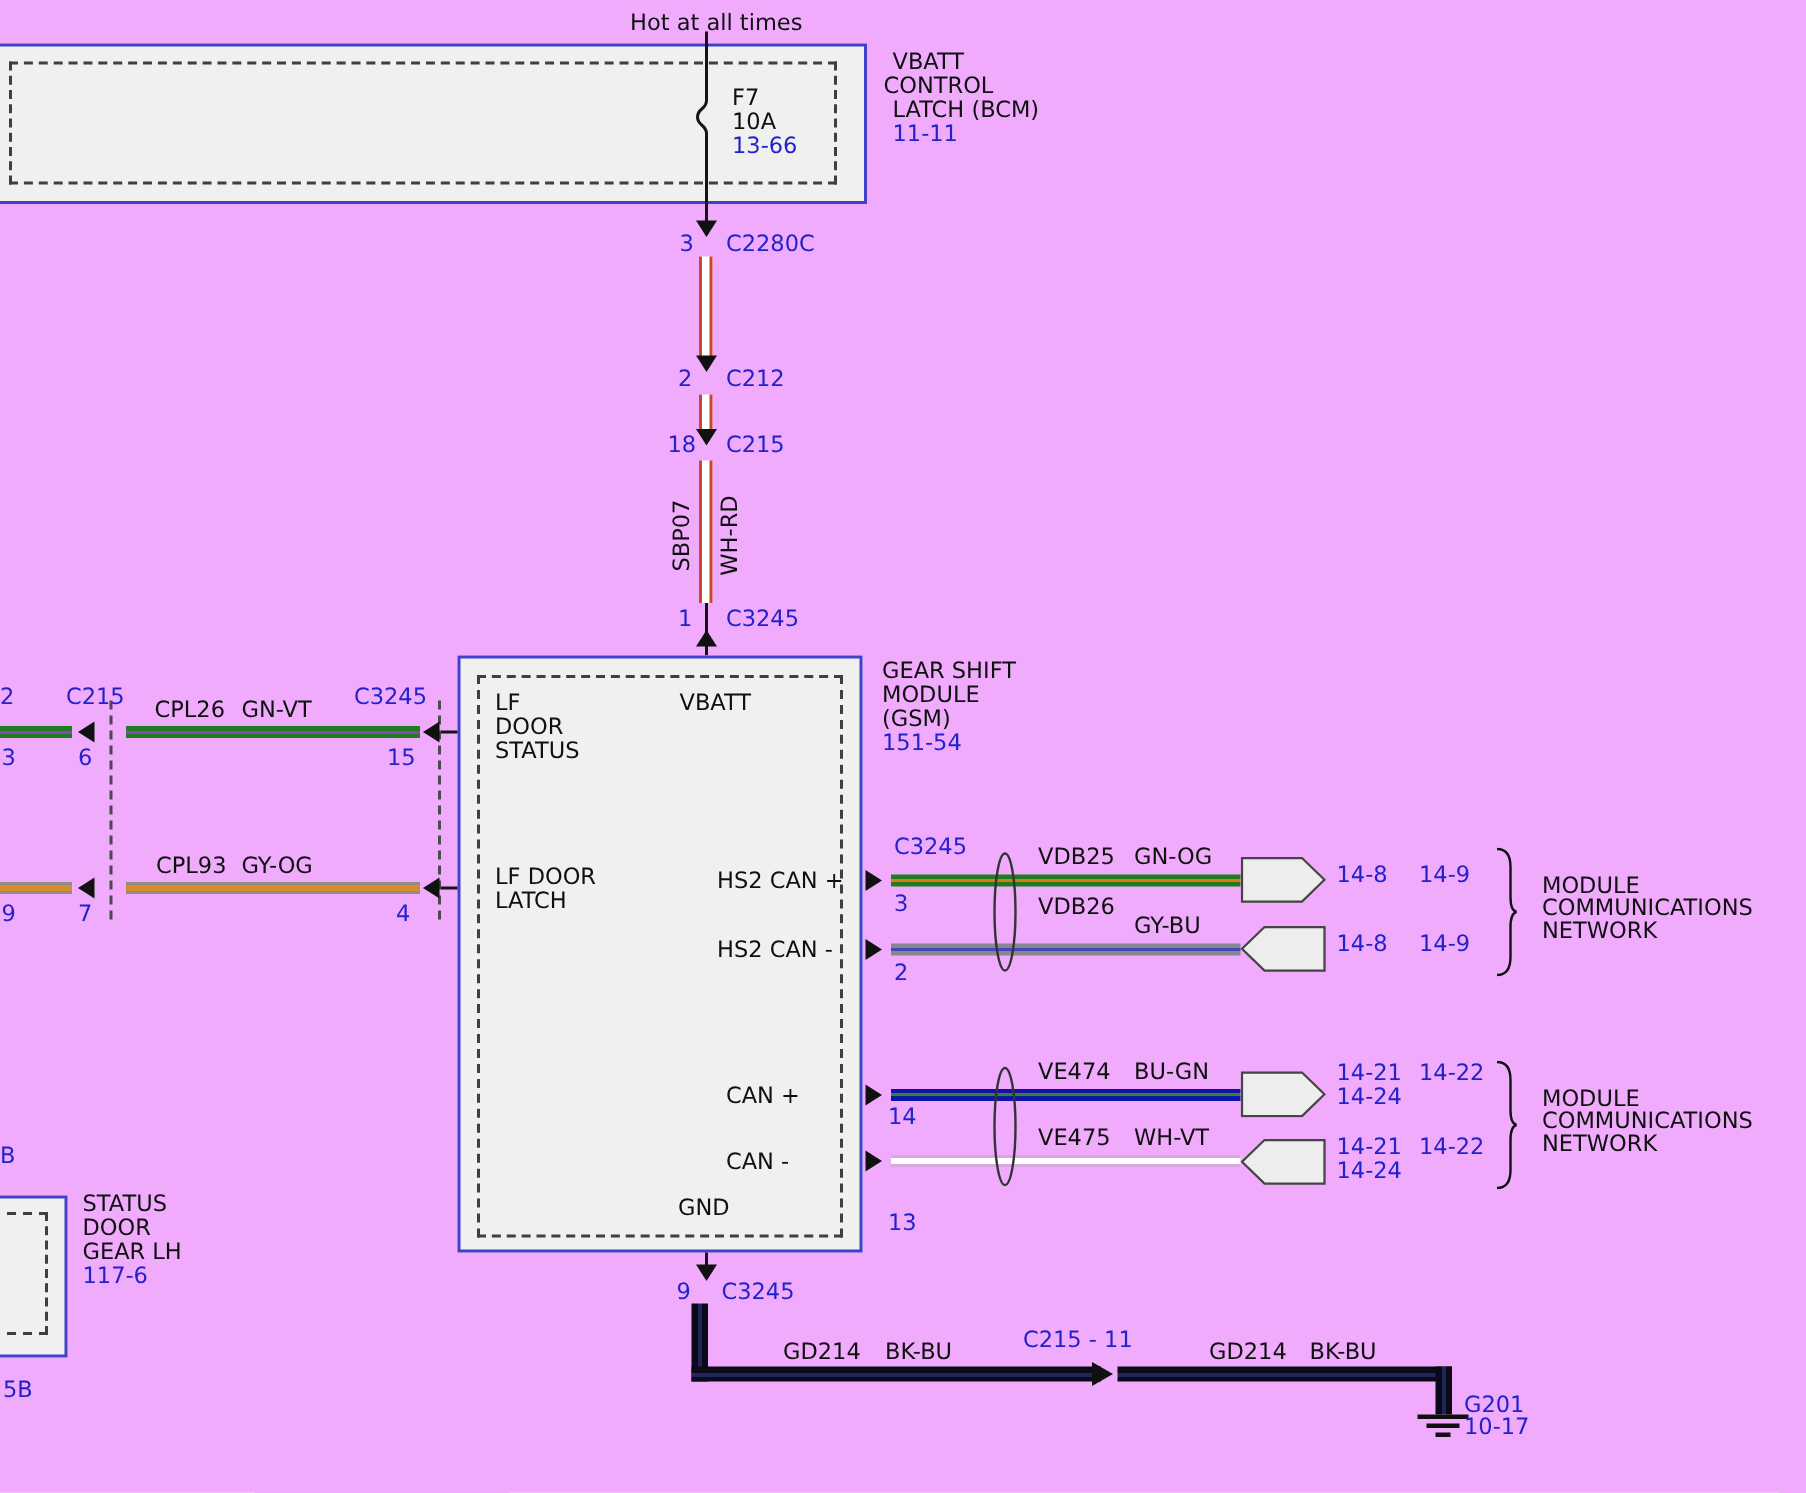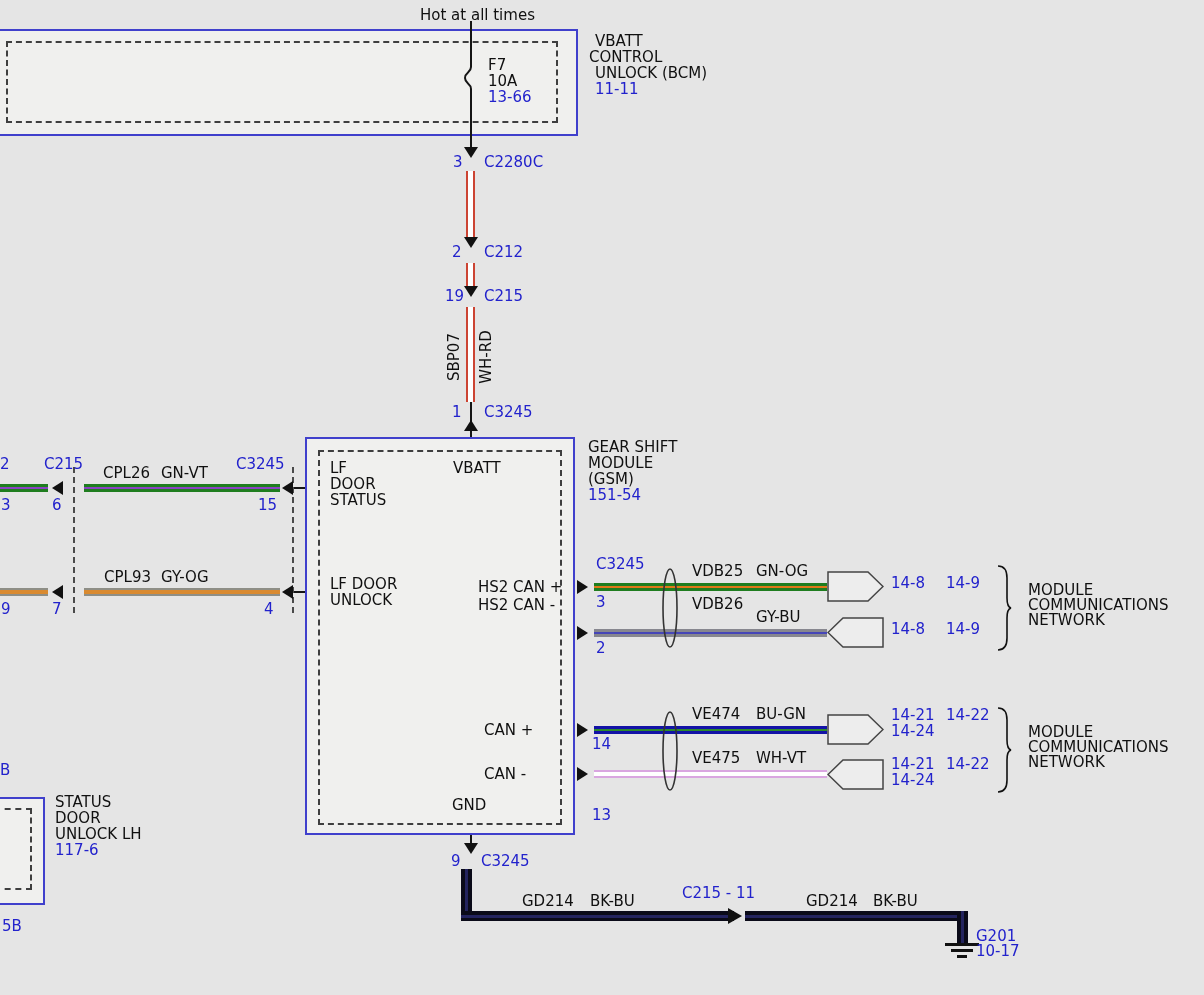--- a/index.html
+++ b/index.html
@@ -1,17 +1,17 @@
 <!DOCTYPE html>
 <html><head>
 <meta charset="utf-8">
 <style>
   * { margin:0; padding:0; }
   body { background:#ffffff; }
-  .stage { position:relative; width:1204px; height:995px; background:#e5e5e5;
+  .stage { position:relative; width:1204px; height:995px; background:#f0abfc;
            font-family:"DejaVu Sans","Liberation Sans",sans-serif; overflow:hidden; }
   .t { position:absolute; font-size:15px; line-height:16px; color:#101010; white-space:nowrap; }
   .b { color:#2222cc; }
   .box  { position:absolute; border:2px solid #4040cc; background:#f0f0ee; box-sizing:border-box; }
   .dbox { position:absolute; border:2px dashed #3f3f3f; box-sizing:border-box; }
   .dashv { position:absolute; width:0; border-left:2px dashed #4a4a4a; }
   .wv { position:absolute; width:2px;  background:#151515; }
   .wh { position:absolute; height:2px; background:#151515; }
   .whrd { position:absolute; width:9px; background:#ffffff; border-left:2px solid #cc4433; border-right:2px solid #cc4433; box-sizing:border-box; }
   .gnvt { position:absolute; height:8px; background:linear-gradient(180deg,#1f7d1f 0 3px,#8a42c2 3px 5px,#1f7d1f 5px 8px); }
@@ -45,57 +45,57 @@
   <svg class="svgabs" style="left:462px;top:57px" width="18" height="46" viewBox="0 0 18 46">
     <path d="M9,0 V10 C9,16 3,15 3,21 C3,27 9,26 9,32 V46" fill="none" stroke="#151515" stroke-width="2"></path>
   </svg>
   <div class="wv" style="left:470px;top:101px;height:47px"></div>
   <span class="t" style="left:488px;top:57px">F7</span>
   <span class="t" style="left:488px;top:73px">10A</span>
   <span class="t b" style="left:488px;top:89px">13-66</span>
 
   <span class="t" style="left:595px;top:33px">VBATT</span>
   <span class="t" style="left:589px;top:49px">CONTROL</span>
-  <span class="t" style="left:595px;top:65px">UNLOCK (BCM)</span>
+  <span class="t" style="left:595px;top:65px">LATCH (BCM)</span>
   <span class="t b" style="left:595px;top:81px">11-11</span>
 
   <div class="ar-d" style="left:464px;top:147px"></div>
   <span class="t b" style="left:453px;top:154px">3</span>
   <span class="t b" style="left:484px;top:154px">C2280C</span>
 
   <div class="whrd" style="left:466px;top:171px;height:67px"></div>
   <div class="ar-d" style="left:464px;top:237px"></div>
   <span class="t b" style="left:452px;top:244px">2</span>
   <span class="t b" style="left:484px;top:244px">C212</span>
 
   <div class="whrd" style="left:466px;top:263px;height:23px"></div>
   <div class="ar-d" style="left:464px;top:286px"></div>
-  <span class="t b" style="left:445px;top:288px">19</span>
+  <span class="t b" style="left:445px;top:288px">18</span>
   <span class="t b" style="left:484px;top:288px">C215</span>
 
   <div class="whrd" style="left:466px;top:307px;height:95px"></div>
   <span class="t vt" style="left:426px;top:349px;width:56px">SBP07</span>
   <span class="t vt" style="left:458px;top:349px;width:56px">WH-RD</span>
 
   <div class="wv" style="left:470px;top:402px;height:35px"></div>
   <span class="t b" style="left:452px;top:404px">1</span>
   <span class="t b" style="left:484px;top:404px">C3245</span>
   <div class="ar-u" style="left:464px;top:420px"></div>
 
   <div class="box" style="left:305px;top:437px;width:270px;height:398px"></div>
   <div class="dbox" style="left:318px;top:450px;width:244px;height:375px"></div>
 
   <span class="t" style="left:453px;top:460px">VBATT</span>
   <span class="t" style="left:330px;top:460px">LF</span>
   <span class="t" style="left:330px;top:476px">DOOR</span>
   <span class="t" style="left:330px;top:492px">STATUS</span>
   <span class="t" style="left:330px;top:576px">LF DOOR</span>
-  <span class="t" style="left:330px;top:592px">UNLOCK</span>
+  <span class="t" style="left:330px;top:592px">LATCH</span>
   <span class="t" style="left:478px;top:579px">HS2 CAN +</span>
-  <span class="t" style="left:478px;top:597px">HS2 CAN -</span>
+  <span class="t" style="left:478px;top:625px">HS2 CAN -</span>
   <span class="t" style="left:484px;top:722px">CAN +</span>
   <span class="t" style="left:484px;top:766px">CAN -</span>
   <span class="t" style="left:452px;top:797px">GND</span>
 
   <span class="t" style="left:588px;top:439px">GEAR SHIFT</span>
   <span class="t" style="left:588px;top:455px">MODULE</span>
   <span class="t" style="left:588px;top:471px">(GSM)</span>
   <span class="t b" style="left:588px;top:487px">151-54</span>
 
   <div class="dashv" style="left:73px;top:467px;height:146px"></div>
@@ -192,21 +192,21 @@
   </svg>
   <span class="t" style="left:1028px;top:724px">MODULE</span>
   <span class="t" style="left:1028px;top:739px">COMMUNICATIONS</span>
   <span class="t" style="left:1028px;top:754px">NETWORK</span>
 
   <span class="t b" style="left:0px;top:762px">B</span>
   <div class="box" style="left:-15px;top:797px;width:60px;height:108px"></div>
   <div class="dbox" style="left:-6px;top:808px;width:38px;height:82px"></div>
   <span class="t" style="left:55px;top:794px">STATUS</span>
   <span class="t" style="left:55px;top:810px">DOOR</span>
-  <span class="t" style="left:55px;top:826px">UNLOCK LH</span>
+  <span class="t" style="left:55px;top:826px">GEAR LH</span>
   <span class="t b" style="left:55px;top:842px">117-6</span>
   <span class="t b" style="left:2px;top:918px">5B</span>
 
   <div class="wv" style="left:470px;top:835px;height:16px"></div>
   <div class="ar-d" style="left:464px;top:843px"></div>
   <span class="t b" style="left:451px;top:853px">9</span>
   <span class="t b" style="left:481px;top:853px">C3245</span>
 
   <div class="bkbuv" style="left:461px;top:869px;height:52px"></div>
   <div class="bkbuh" style="left:461px;top:911px;width:273px"></div>

